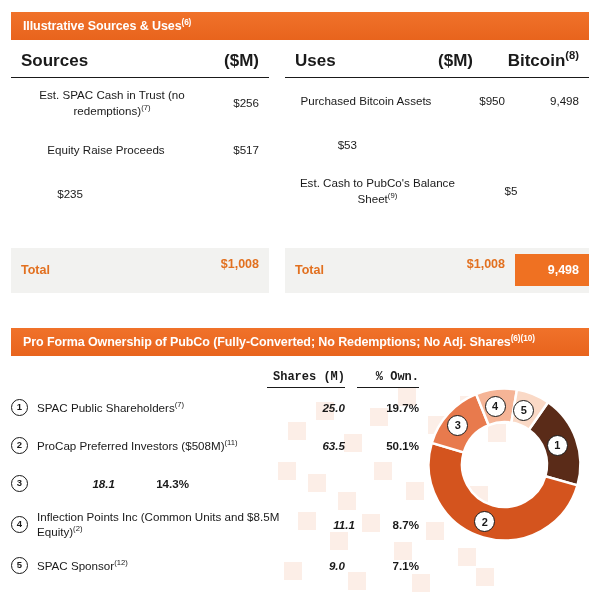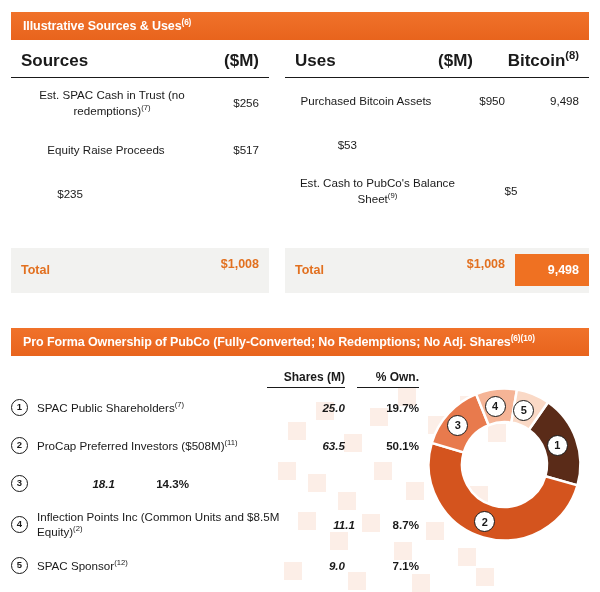--- a/index.html
+++ b/index.html
@@ -81,20 +81,21 @@
   .own-table { width: 408px; flex: 0 0 auto; }
 
   .own-head {
     display: flex; font-size: 12px; font-weight: bold;
     padding-left: 30px;
   }
   .own-head .lbl { flex: 1 1 auto; }
   .own-head .sh, .own-head .pc {
     text-align: right; padding-bottom: 3px;
     border-bottom: 1.4px solid #1a1a1a;
+    font-family: Liberation Mono, monospace;
   }
   .own-head .sh { width: 78px; margin-right: 12px; }
   .own-head .pc { width: 62px; }
 
   .own-row {
     display: flex; align-items: center;
     font-size: 11.6px; line-height: 1.3;
     padding: 7px 0;
     min-height: 38px;
   }

